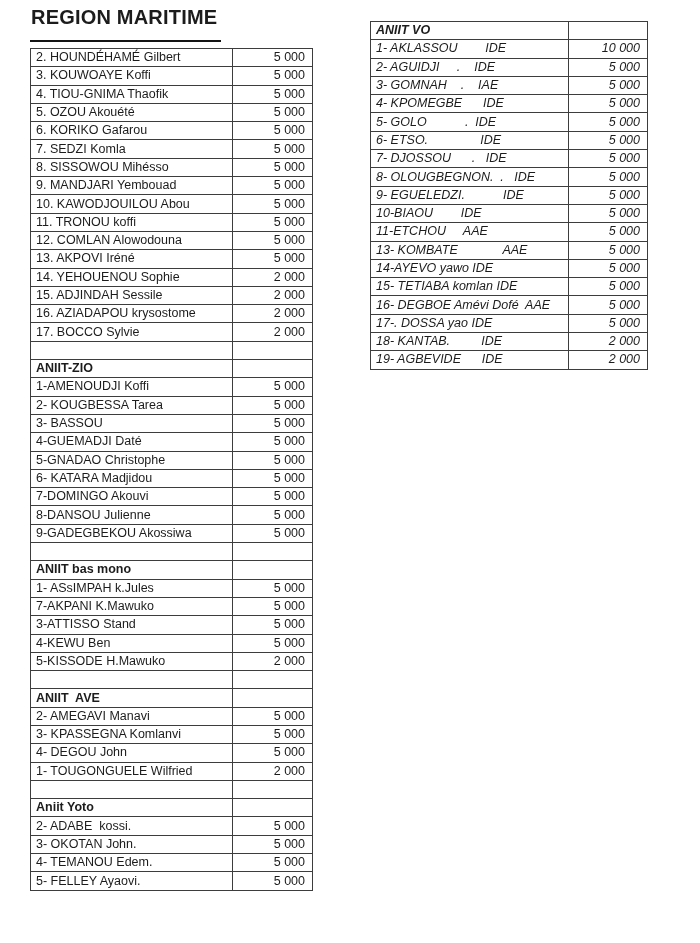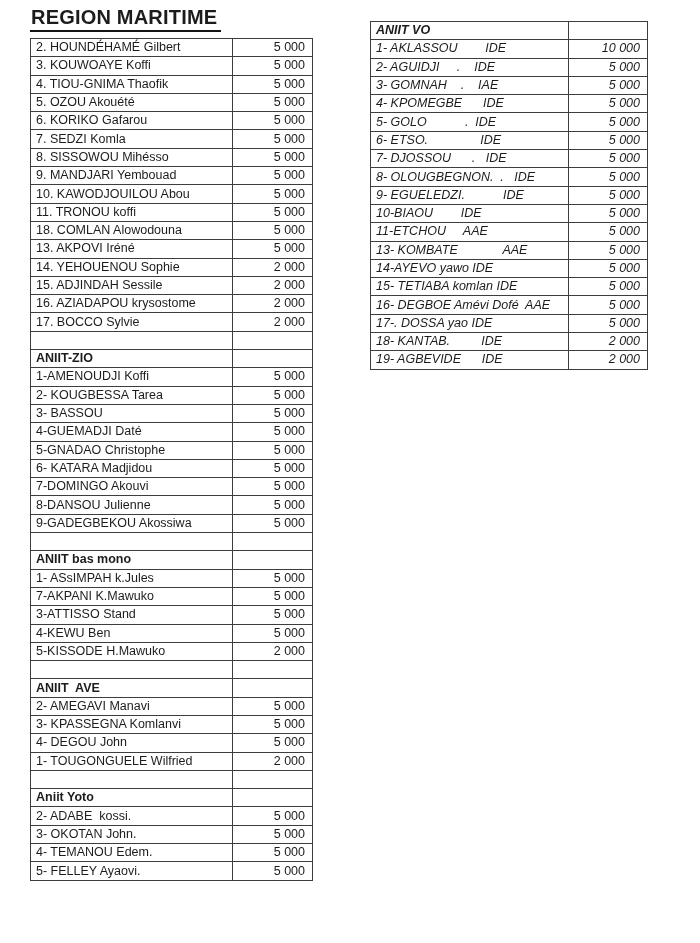--- a/index.html
+++ b/index.html
@@ -24,21 +24,21 @@
     left: 370px;
     top: 21px;
     font-style: italic;
   }
   .page-title {
     font-size: 20px;
     font-weight: bold;
     letter-spacing: 0.2px;
     display: inline-block;
     border-bottom: 2.5px solid #141414;
-    padding: 0 4px 1px 1px;
+    padding: 0 4px 11px 1px;
     margin: 0 0 6px 0;
     white-space: pre;
   }
   table.listing {
     border-collapse: collapse;
     table-layout: fixed;
   }
   table.listing td {
     border: 1px solid #3d3d3d;
     height: 17.3px;
@@ -106,21 +106,21 @@
         </tr>
         <tr>
           <td class="name">10. KAWODJOUILOU Abou</td>
           <td class="amt">5 000</td>
         </tr>
         <tr>
           <td class="name">11. TRONOU koffi</td>
           <td class="amt">5 000</td>
         </tr>
         <tr>
-          <td class="name">18. COMLAN Alowodouna</td>
+          <td class="name">12. COMLAN Alowodouna</td>
           <td class="amt">5 000</td>
         </tr>
         <tr>
           <td class="name">13. AKPOVI Iréné</td>
           <td class="amt">5 000</td>
         </tr>
         <tr>
           <td class="name">14. YEHOUENOU Sophie</td>
           <td class="amt">2 000</td>
         </tr>

